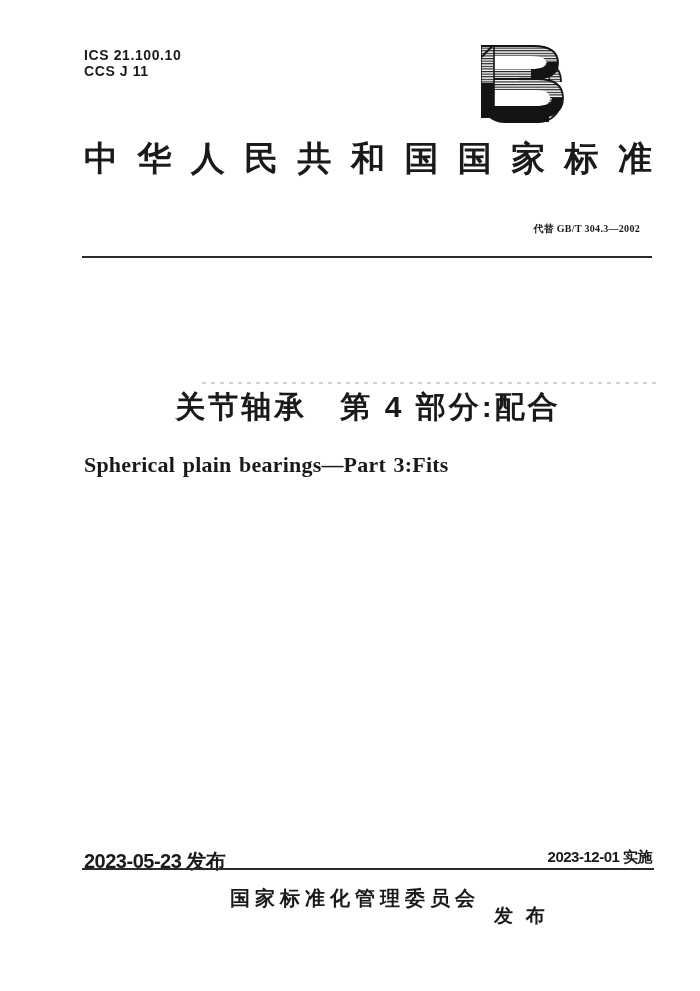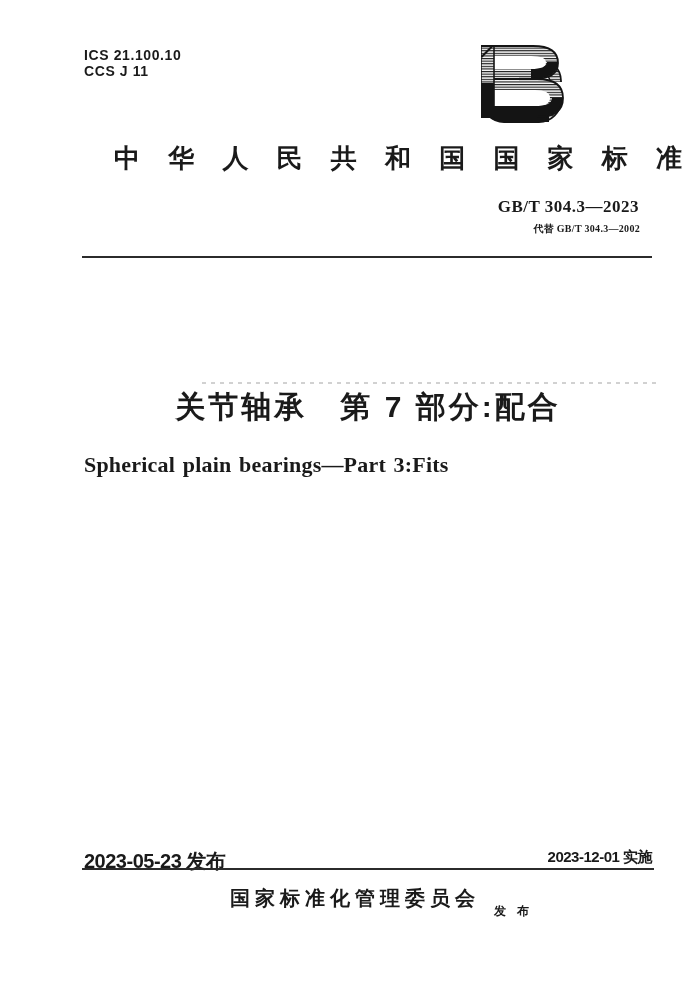--- a/index.html
+++ b/index.html
@@ -14,24 +14,23 @@
   
   .ics-block { left:84px; top:36px; font-family:"Liberation Sans", sans-serif;
     font-weight:bold; font-size:14px; line-height:15.5px; letter-spacing:0.6px;margin-top:12px; }
 
   
   .gb-logo { left:481px; top:45px; width:170px; height:78px; }
 
   
   .main-title {
     left:84px; top:140px; width:568px;
-    font-weight:bold; font-size:26px; line-height:38px;
+    font-weight:bold; font-size:34px; line-height:38px;
     text-align:justify; text-align-last:justify;
     font-family:"Liberation Serif", serif;
-    margin-left:30px;
   }
   .std-no { right:61px; top:197px; font-weight:bold; font-size:17px; letter-spacing:0.5px; }
   .std-replaces { right:60px; top:222px; font-weight:bold; font-size:10px; letter-spacing:0.3px; }
 
   .rule { position:absolute; height:2px; background:#2b2b2b; }
   .rule-top { left:82px; top:256px; width:570px; }
   .rule-bottom { left:82px; top:868px; width:572px; }
 
   
   .dotted-artifact {
@@ -50,21 +49,21 @@
     font-weight:bold; font-size:22px; letter-spacing:0.2px; word-spacing:2px;
   }
 
   .date-issue { left:84px; top:848px; font-family:"Liberation Sans", sans-serif;
     font-weight:bold; font-size:20px; letter-spacing:-0.5px; }
   .date-impl  { right:48px; top:848px; font-family:"Liberation Sans", sans-serif;
     font-weight:bold; font-size:15px; letter-spacing:-0.5px;text-align:center; }
 
   .issuers { left:230px; top:888px; font-weight:bold; font-size:20px;
     line-height:20px; letter-spacing:5px; }
-  .publish-label { left:494px; top:903px; font-weight:bold; font-size:12px;
+  .publish-label { left:494px; top:903px; font-weight:bold; font-size:19px;
     word-spacing:4px; letter-spacing:2px; }
 </style>
 </head>
 <body>
 
 <div class="page">
 
   <div class="abs ics-block">
     <div>ICS 21.100.10</div>
     <div>CCS J 11</div>
@@ -101,28 +100,27 @@
       <rect x="0" y="38" width="13" height="34" fill="#141414"></rect>
       <path d="M0,1 H52 Q77,1 77,18 Q77,34 52,34 H13" fill="none" stroke="#141414" stroke-width="1.8"></path>
       <path d="M13,34 H56 Q82,34 82,53 Q82,72 56,72 H0" fill="none" stroke="#141414" stroke-width="1.8"></path>
       <rect x="0" y="1" width="13" height="71" fill="none" stroke="#141414" stroke-width="1.6"></rect>
       <path d="M0.5,12 L11,1.5" stroke="#141414" stroke-width="2"></path>
     </g>
   </svg>
 
   <div class="abs main-title">中华人民共和国国家标准</div>
 
-  <div class="abs std-no">GB/T 304.3—2023</div>
   <div class="abs std-replaces">代替 GB/T 304.3—2002</div>
 
   <div class="rule rule-top"></div>
 
   <div class="abs dotted-artifact"></div>
 
-  <div class="abs doc-title-cn">关节轴承　第 7 部分:配合</div>
+  <div class="abs doc-title-cn">关节轴承　第 4 部分:配合</div>
   <div class="abs doc-title-en">Spherical plain bearings—Part 3:Fits</div>
 
   <div class="abs date-issue">2023-05-23 发布</div>
   <div class="abs date-impl">2023-12-01 实施</div>
 
   <div class="rule rule-bottom"></div>
 
   <div class="abs issuers">
     <div>国家标准化管理委员会</div>
   </div>

